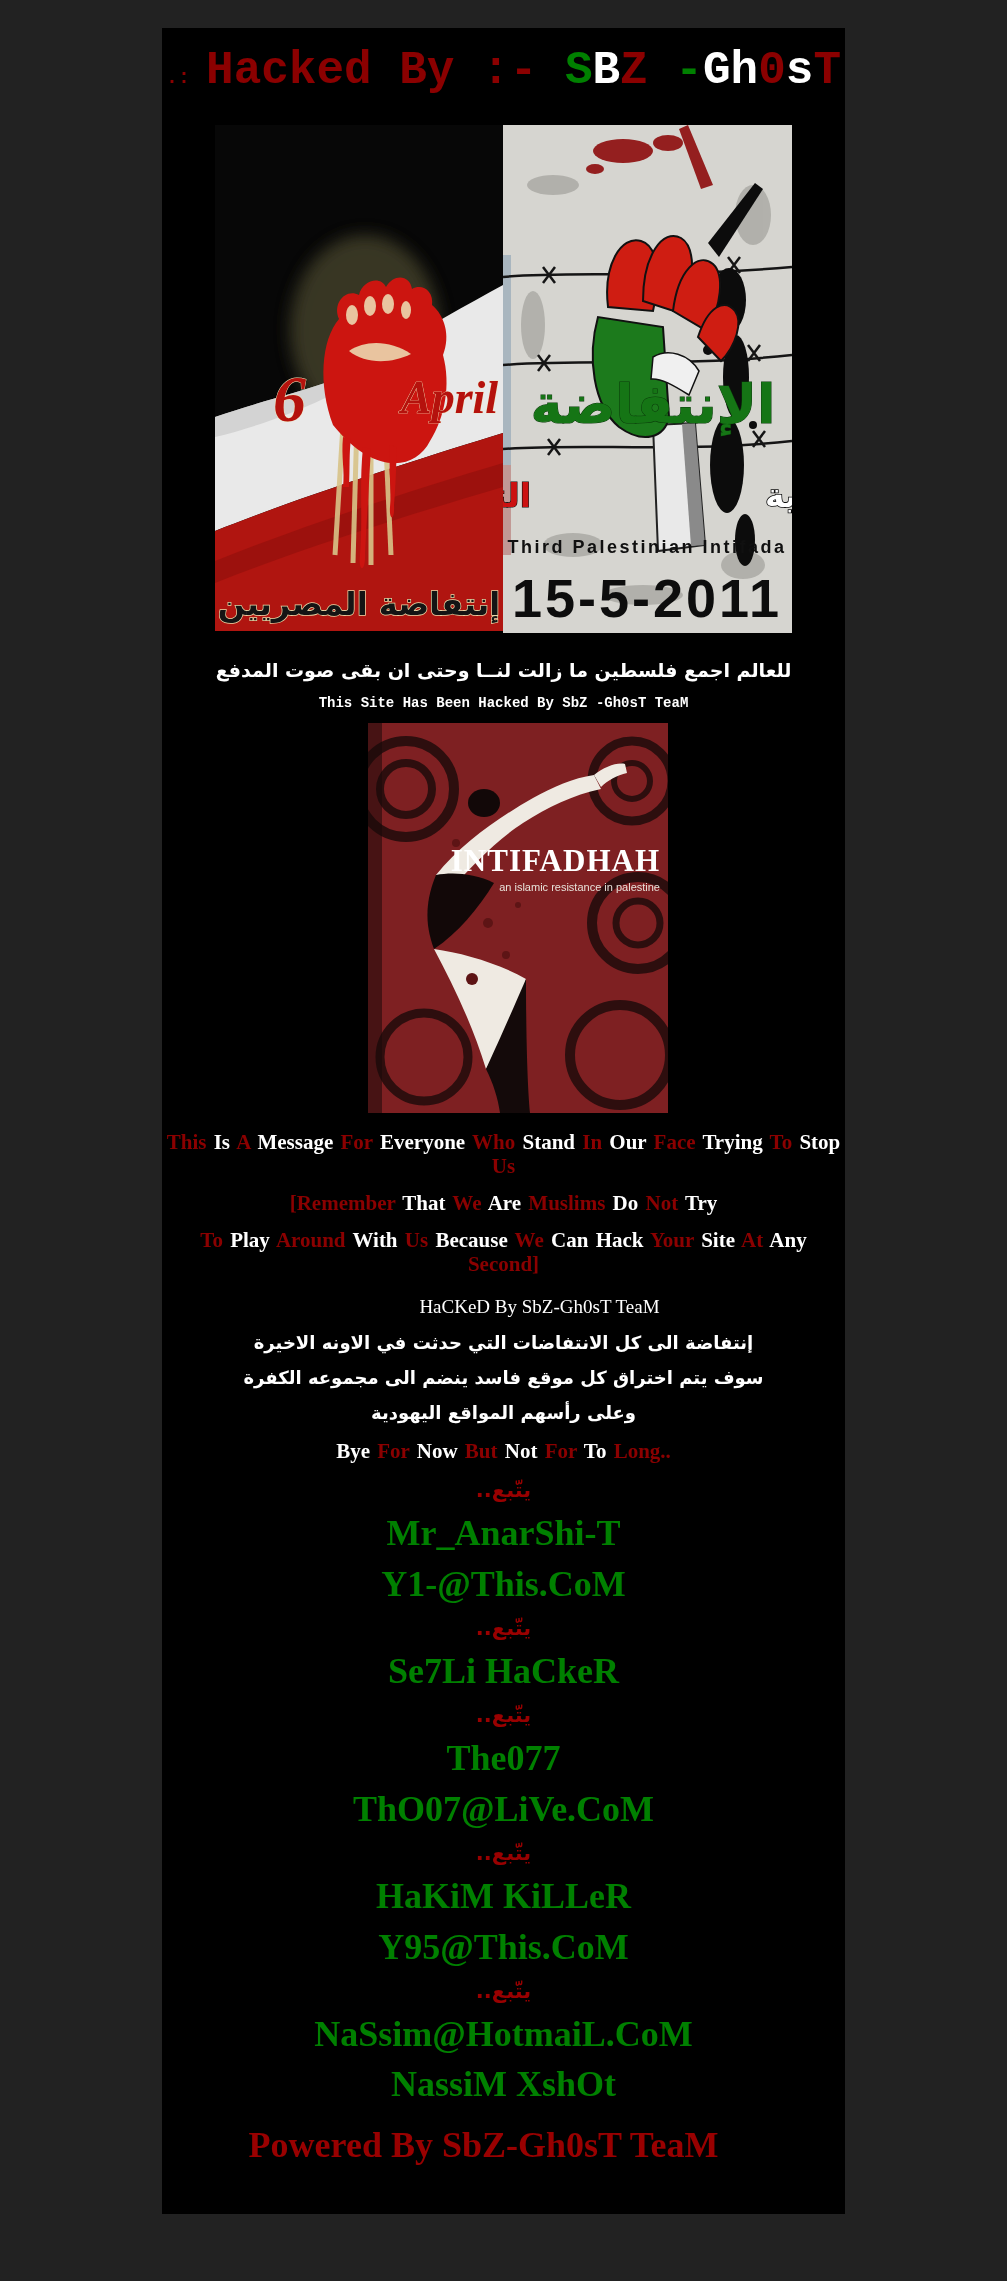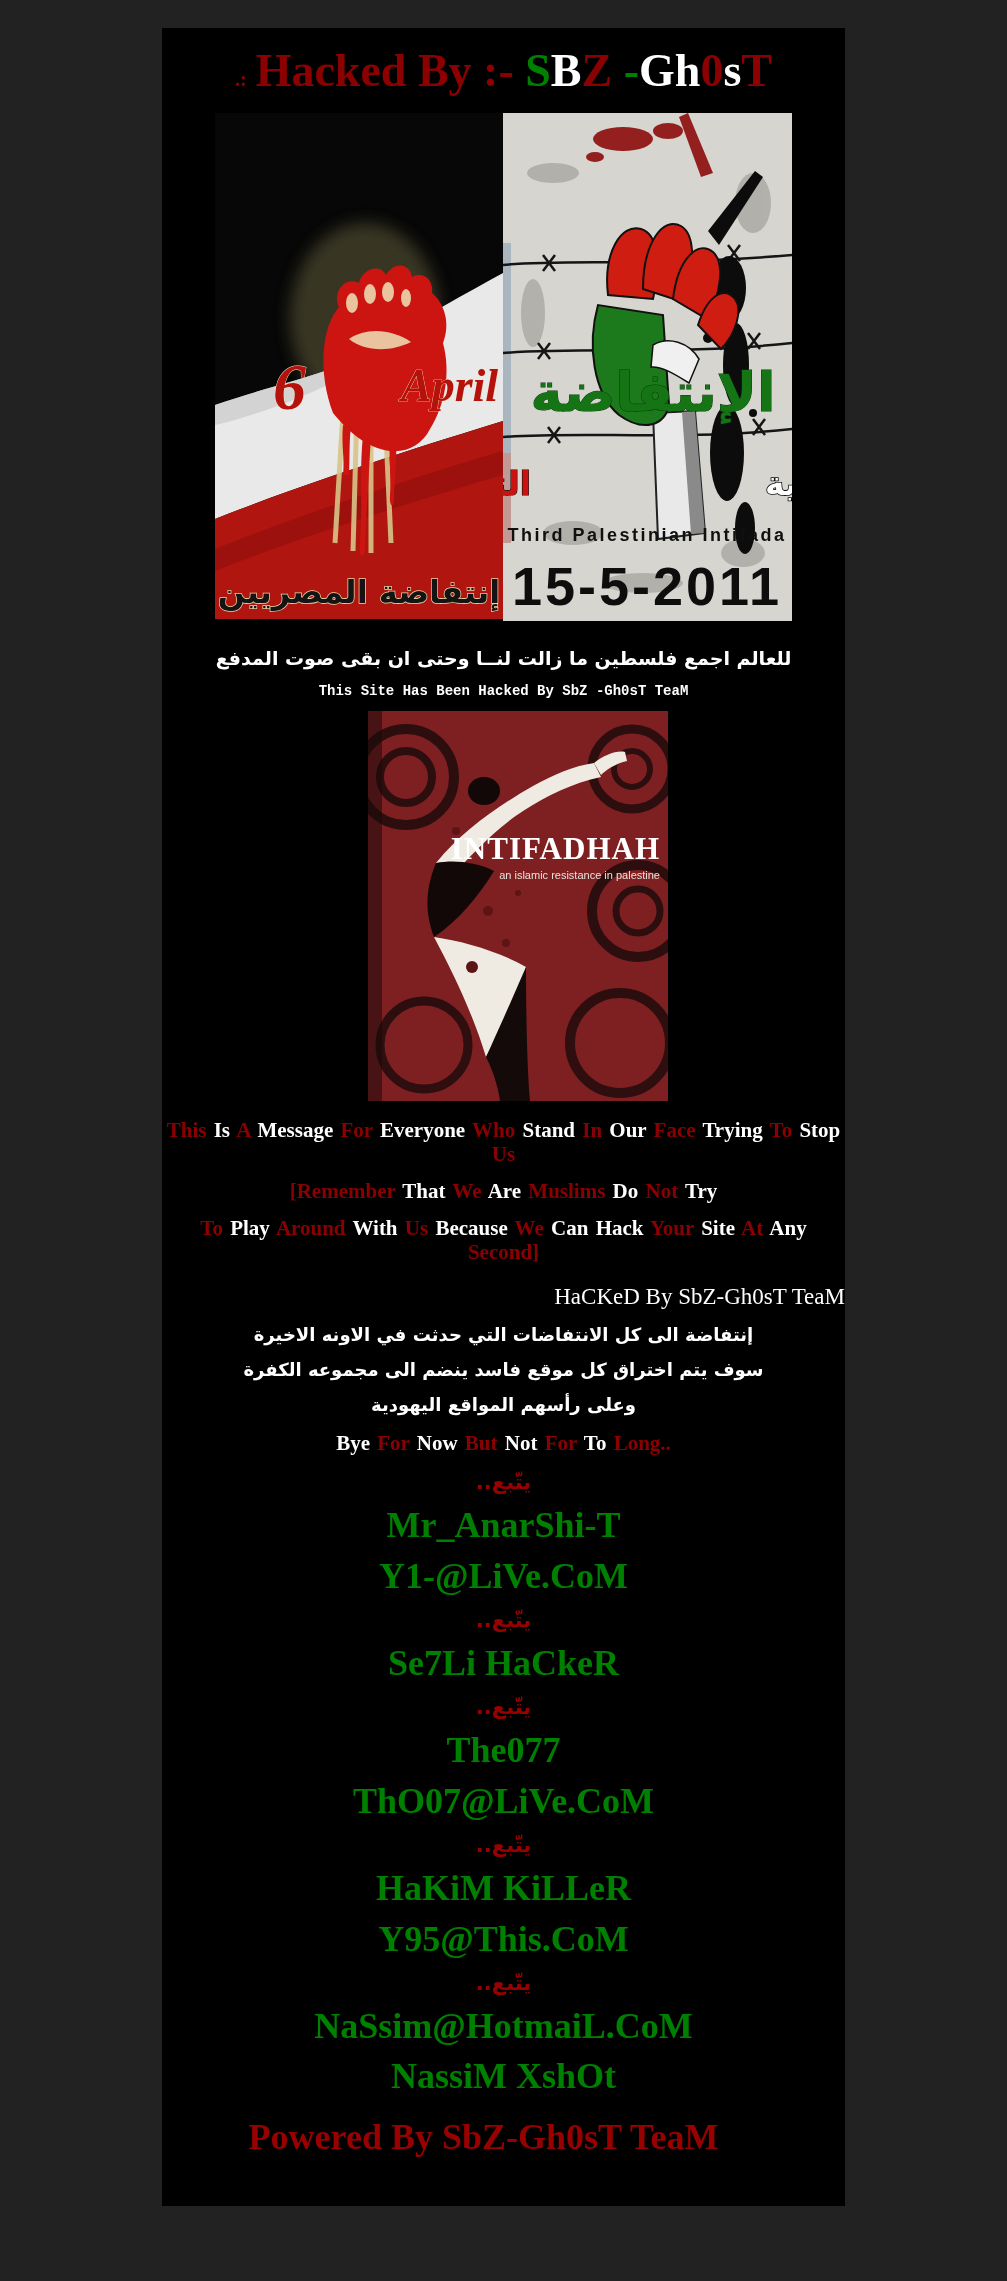--- a/index.html
+++ b/index.html
@@ -14,22 +14,22 @@
     font-family:"Liberation Serif", serif;
   }
   .content{
     width:683px; margin:28px auto 0;
     background:var(--content-bg);
     padding:14px 0 48px;
   }
   .title{
     text-align:center;
     font-weight:bold; font-size:46px; line-height:1.1;
-    margin:4px 0 16px;
-    font-family:Liberation Serif, serif;
+    margin:4px 0 28px;
+    font-family:Liberation Mono, monospace;
   }
   .title-prefix{
     font-size:20px; color:var(--dark-red); font-weight:bold;
     vertical-align:baseline; margin-right:4px;
   }
   .images-row{display:flex; justify-content:center; align-items:flex-start;}
   .banner-svg{display:block;}
   .arabic-lead{
     color:var(--white); text-align:center;
     font-family:"DejaVu Sans", sans-serif; font-weight:bold; font-size:19px;
@@ -39,22 +39,22 @@
     color:var(--white); text-align:center;
     font-family:Liberation Mono, monospace; font-weight:bold; font-size:14px;
     margin:14px 0 12px;
   }
   .poster-wrap{text-align:center; margin:2px 0 8px;padding-left:28px;}
   .message-line{
     text-align:center; font-weight:bold; font-size:21px; line-height:1.15;
     margin:13px 0; font-family:"Liberation Serif", serif; word-spacing:2px;
   }
   .hacked-by{
-    color:var(--white); font-size:23px; font-weight:normal;
-    text-align:right; padding-left:72px; margin:20px 0 14px;
+    color:var(--white); font-size:19px; font-weight:normal;
+    text-align:center; padding-left:72px; margin:20px 0 14px;
     font-family:"Liberation Serif", serif;
   }
   .arabic-line{
     color:var(--white); text-align:center;
     font-family:"DejaVu Sans", sans-serif; font-weight:bold; font-size:18px;
     margin:14px 0; direction:rtl;
   }
   .bye-line{
     text-align:center; font-weight:bold; font-size:21px;
     margin:16px 0 14px; font-family:"Liberation Serif", serif; word-spacing:2px;
@@ -225,21 +225,21 @@
 
   <p class="arabic-line">إنتفاضة الى كل الانتفاضات التي حدثت في الاونه الاخيرة</p>
   <p class="arabic-line">سوف يتم اختراق كل موقع فاسد ينضم الى مجموعه الكفرة</p>
   <p class="arabic-line">وعلى رأسهم المواقع اليهودية</p>
 
   <p class="bye-line"><span style="color: rgb(255, 255, 255);">Bye </span><span style="color: rgb(139, 0, 0);">For </span><span style="color: rgb(255, 255, 255);">Now </span><span style="color: rgb(139, 0, 0);">But </span><span style="color: rgb(255, 255, 255);">Not </span><span style="color: rgb(139, 0, 0);">For </span><span style="color: rgb(255, 255, 255);">To </span><span style="color: rgb(139, 0, 0);">Long..</span></p>
 
   <div>
     <p class="sep-line">يتّبع..</p>
     <p class="credit-name">Mr_AnarShi-T</p>
-    <p class="credit-name">Y1-@LiVe.CoM</p>
+    <p class="credit-name">Y1-@This.CoM</p>
     <p class="sep-line">يتّبع..</p>
     <p class="credit-name">Se7Li HaCkeR</p>
     <p class="sep-line">يتّبع..</p>
     <p class="credit-name">The077</p>
     <p class="credit-name">ThO07@LiVe.CoM</p>
     <p class="sep-line">يتّبع..</p>
     <p class="credit-name">HaKiM KiLLeR</p>
     <p class="credit-name">Y95@This.CoM</p>
     <p class="sep-line">يتّبع..</p>
     <p class="credit-name">NaSsim@HotmaiL.CoM</p>

